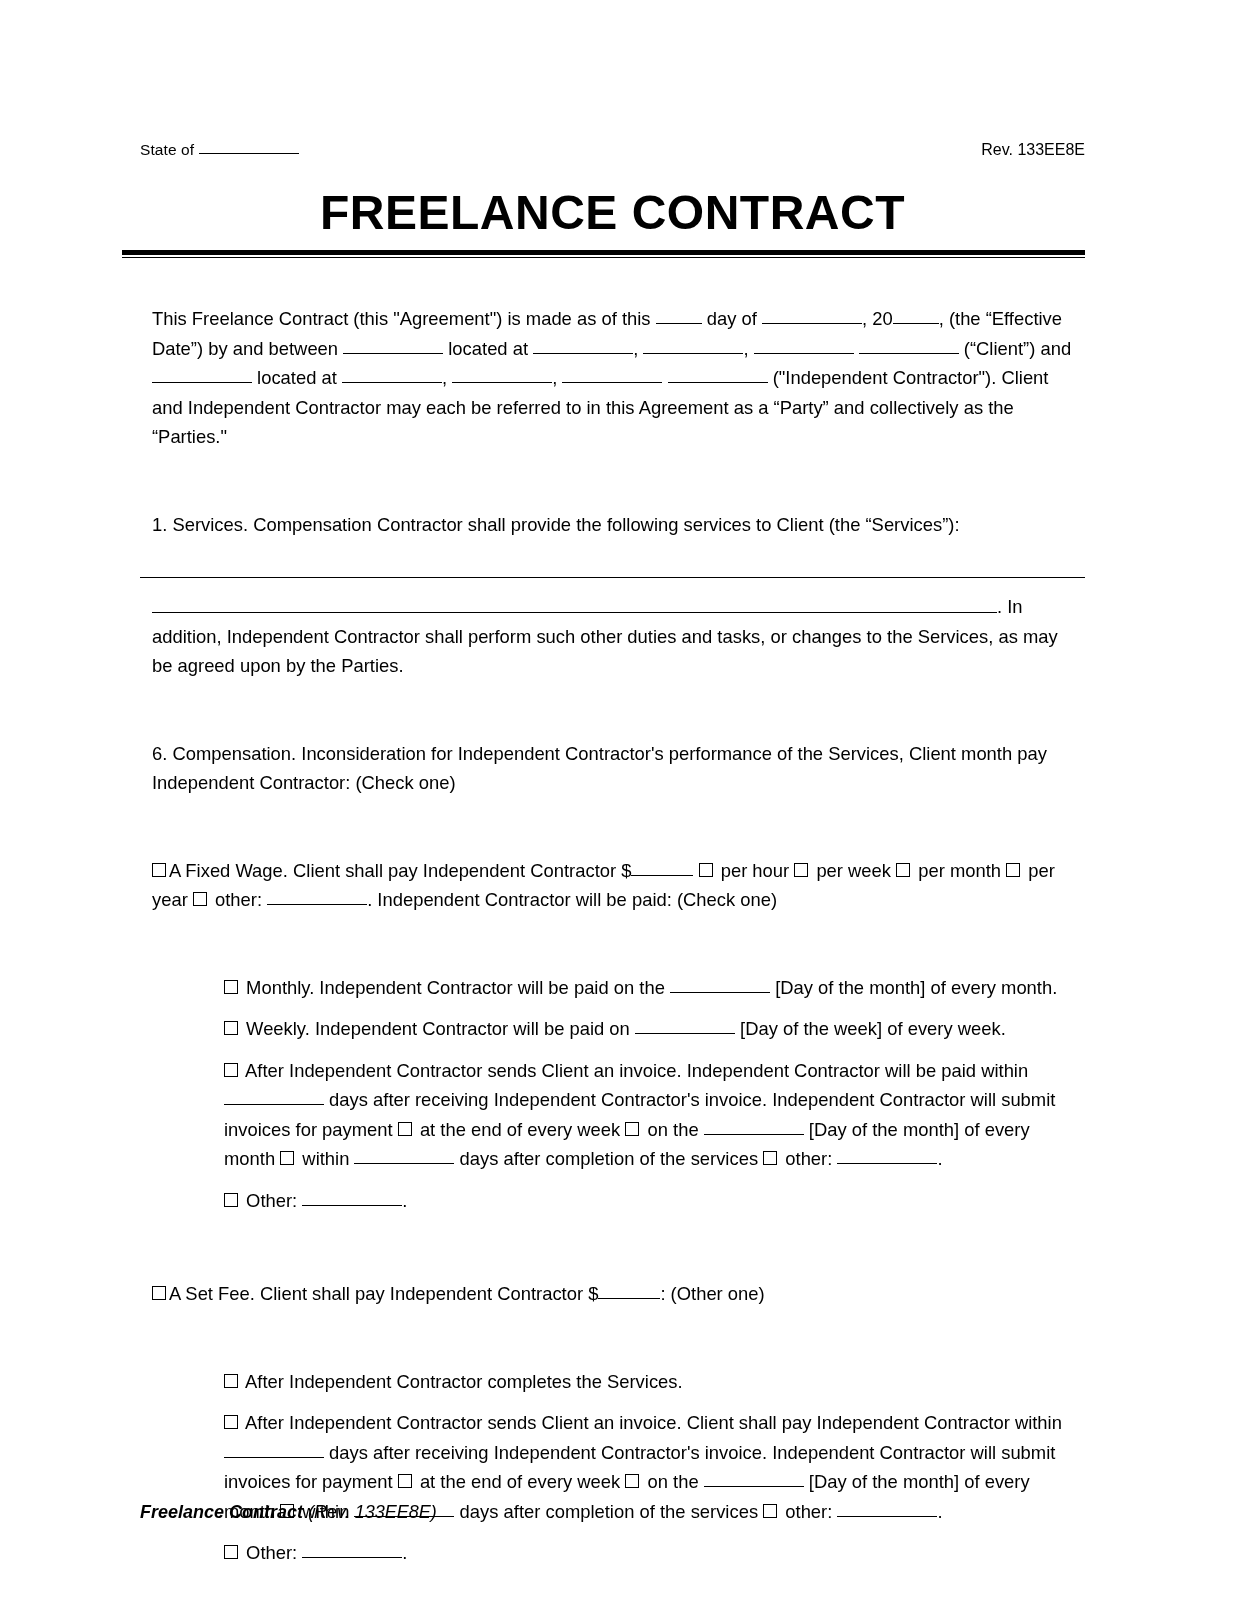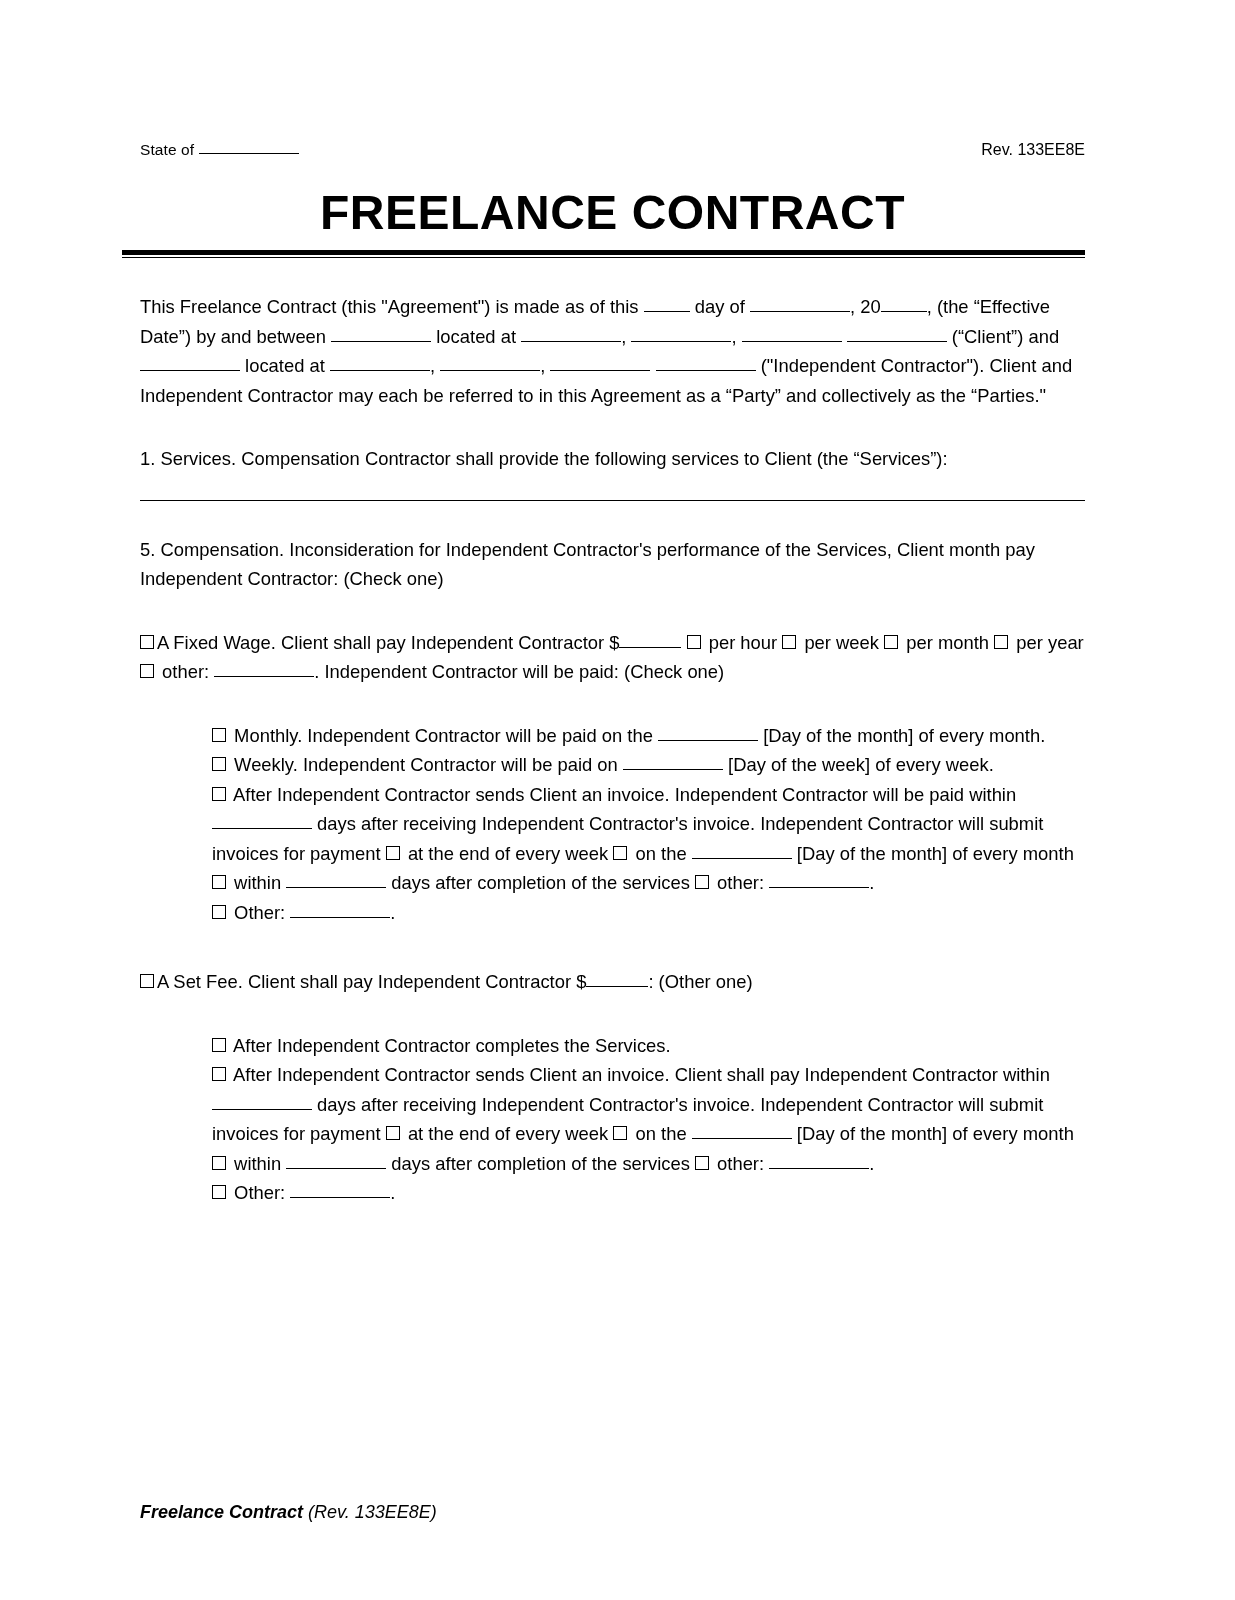--- a/index.html
+++ b/index.html
@@ -65,21 +65,21 @@
   
   .body {
     position: absolute;
     left: 0;
     top: 292px;
     width: 945px;
     font-size: 18.4px;
     line-height: 29.5px;
   }
   p { margin: 0; }
-  .para { margin: 0; }
+  .para { margin: 12px; }
   .gap-md { height: 34px; }
   .gap-lg { height: 40px; }
 
   .indent { margin-left: 72px; }
 
   b, .b { font-weight: normal; }
 
   
   .bl {
     display: inline-block;
@@ -142,24 +142,25 @@
     <div class="rule"></div>
 
     <div class="body">
 
       <p class="para"><span>This Freelance Contract (this  "Agreement") is made as of this </span><span class="bl bl-s"></span><span> day of </span><span class="bl bl-xl"></span><span>, 20</span><span class="bl bl-s"></span><span>, (the “Effective Date”) by and between </span><span class="bl bl-xl"></span><span> located at  </span><span class="bl bl-xl"></span><span>, </span><span class="bl bl-xl"></span><span>, </span><span class="bl bl-xl"></span> <span class="bl bl-xl"></span><span> (“Client”) and </span><span class="bl bl-xl"></span><span> located at </span><span class="bl bl-xl"></span><span>, </span><span class="bl bl-xl"></span><span>, </span><span class="bl bl-xl"></span><span> </span><span class="bl bl-xl"></span><span> ("Independent Contractor"). Client and Independent Contractor may each be referred to in this Agreement as a “Party” and collectively as the “Parties."</span></p>
 
       <div class="gap-md"></div>
 
       <p class="para"><b>1. Services</b><span>. Compensation Contractor shall provide the following services to Client (the “Services”):</span></p>
       <span class="fullline"></span>
+      <p class="para"><span class="longline" style="width:845px"></span><span>. In addition, Independent Contractor shall perform such other duties and tasks, or changes to the Services, as may be agreed upon by the Parties.</span></p>
 
       <div class="gap-md"></div>
 
-      <p class="para"><b>5. Compensation.</b><span> Inconsideration for Independent Contractor's performance of the Services, Client month pay Independent Contractor: (Check one)</span></p>
+      <p class="para"><b>6. Compensation.</b><span> Inconsideration for Independent Contractor's performance of the Services, Client month pay Independent Contractor: (Check one)</span></p>
 
       <div class="gap-md"></div>
 
       <p class="para"><span class="cb"></span><b>A Fixed Wage.</b><span> Client shall pay Independent Contractor $</span><span class="bl bl-m"></span> <span class="cb"></span><span> per hour </span><span class="cb"></span><span> per week </span><span class="cb"></span><span> per month </span><span class="cb"></span><span> per year </span><span class="cb"></span><span> other: </span><span class="bl bl-xl"></span><span>. Independent Contractor will be paid: (Check one)</span></p>
 
       <div class="gap-md"></div>
 
       <div class="indent">
         <p class="para"><span class="cb"></span><span> Monthly. Independent Contractor will be paid on the </span><span class="bl bl-xl"></span><span> [Day of the month] of every month.</span></p>
 

